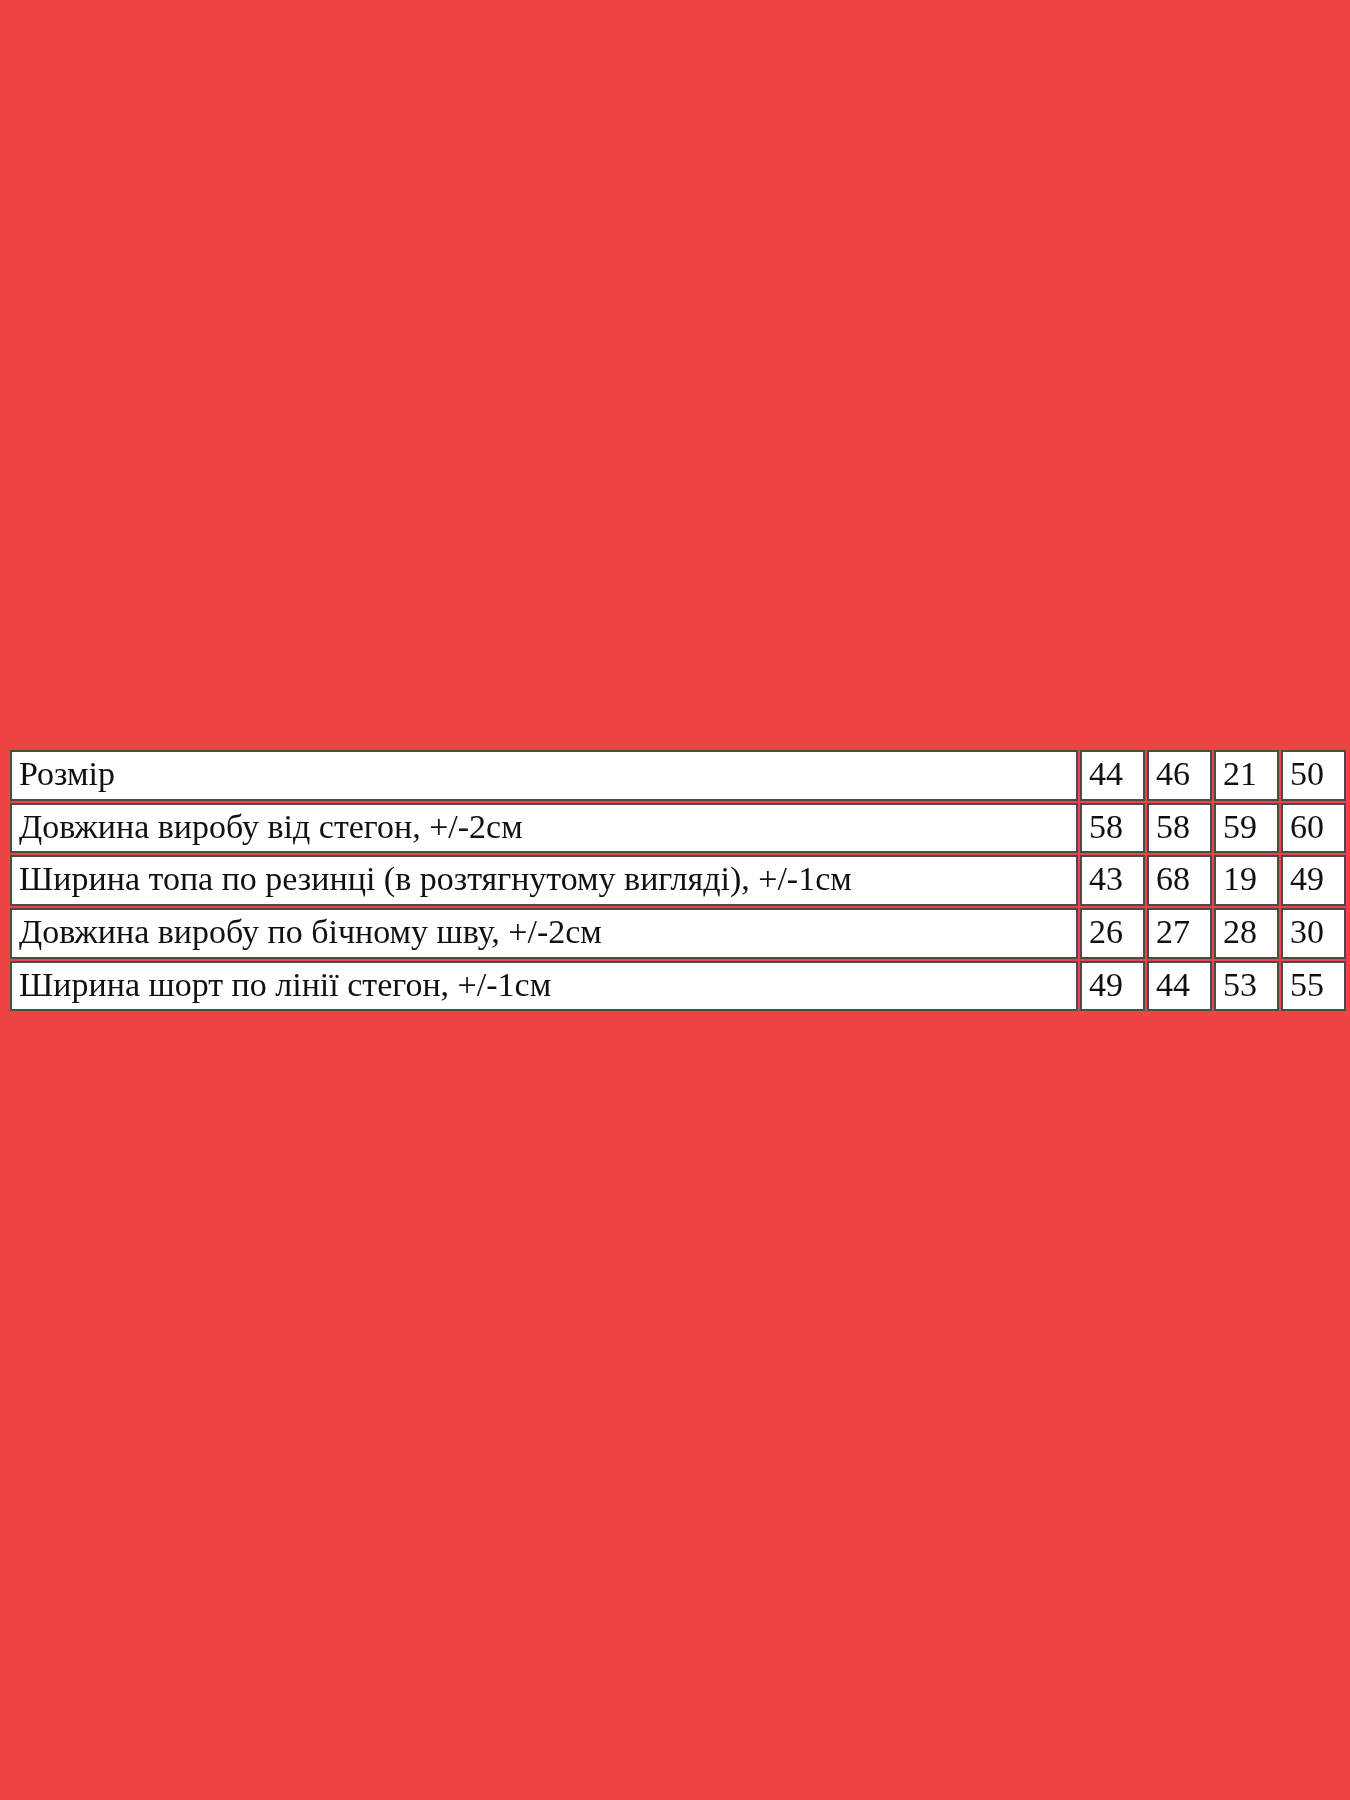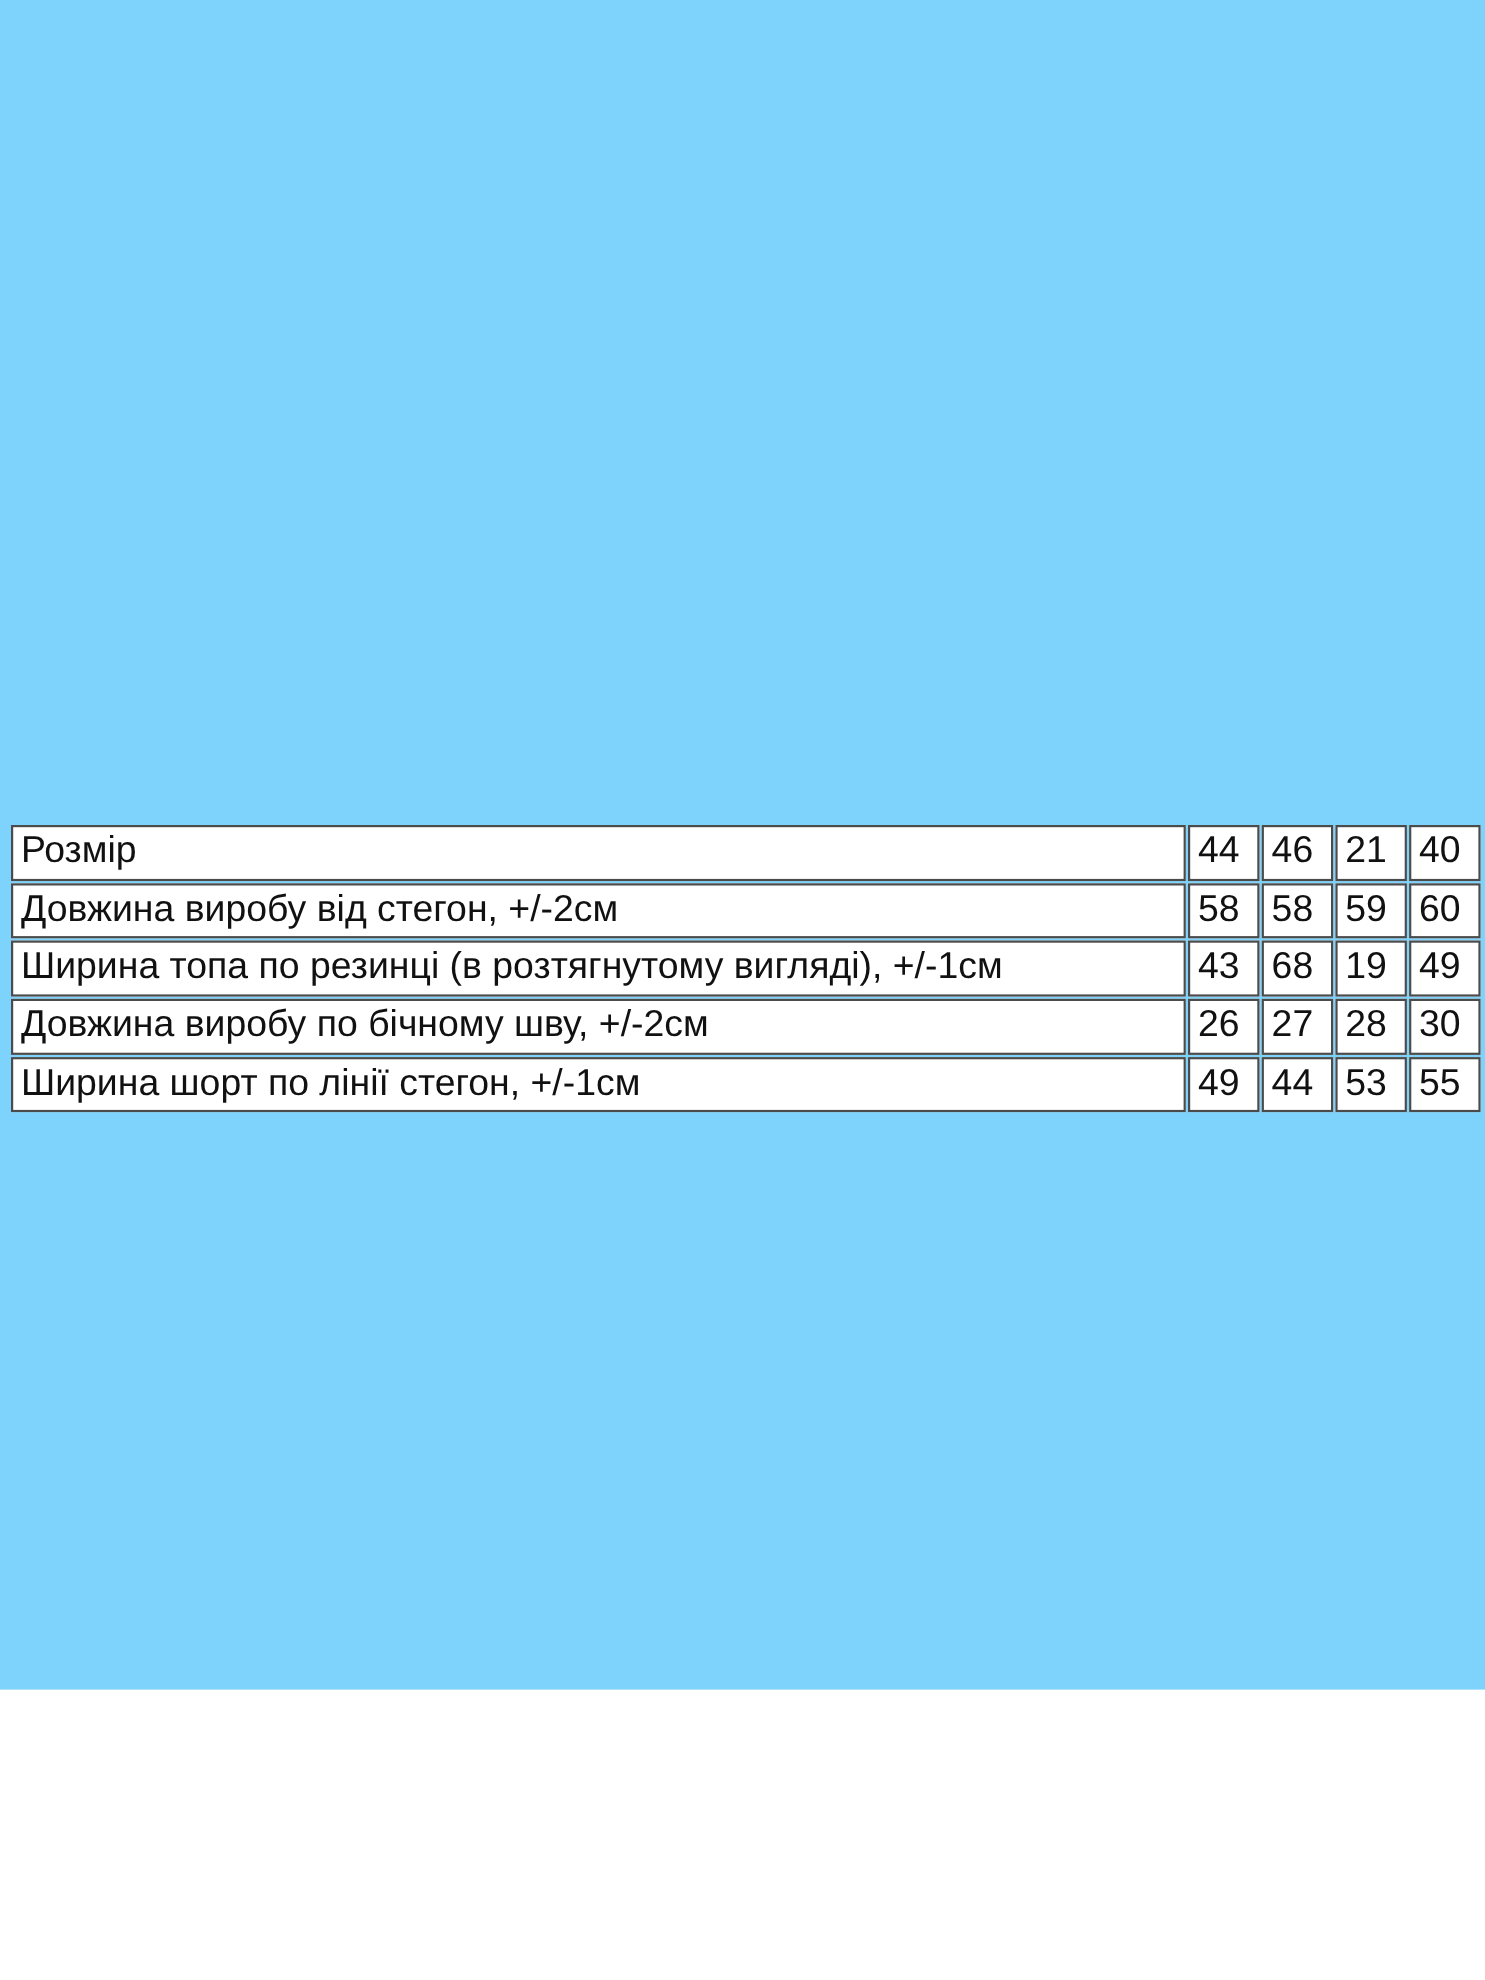--- a/index.html
+++ b/index.html
@@ -12,22 +12,23 @@
     height: 1800px;
     font-family: "Liberation Sans", sans-serif;
     position: relative;
     overflow: hidden;
   }
   .page {
     position: absolute;
     left: 0;
     top: 0;
     width: 1350px;
-    height: 1536px;
-    background: #7dd3fc;
+    height: 1800px;
+    background: #ef4444;
+    font-family: Liberation Serif, serif;
   }
   .size-table-wrap {
     position: absolute;
     left: 8px;
     top: 748px;
     width: 1340px;
   }
   table.size-table {
     border-collapse: separate;
     border-spacing: 2px 2px;
@@ -58,21 +59,21 @@
 
 <div class="page">
   <div class="size-table-wrap">
     <table class="size-table">
       <tbody>
         <tr>
           <td class="label-cell">Розмір</td>
           <td class="value-cell">44</td>
           <td class="value-cell">46</td>
           <td class="value-cell">21</td>
-          <td class="value-cell">40</td>
+          <td class="value-cell">50</td>
         </tr>
         <tr>
           <td class="label-cell">Довжина виробу від стегон, +/-2см</td>
           <td class="value-cell">58</td>
           <td class="value-cell">58</td>
           <td class="value-cell">59</td>
           <td class="value-cell">60</td>
         </tr>
         <tr>
           <td class="label-cell">Ширина топа по резинці (в розтягнутому вигляді), +/-1см</td>

